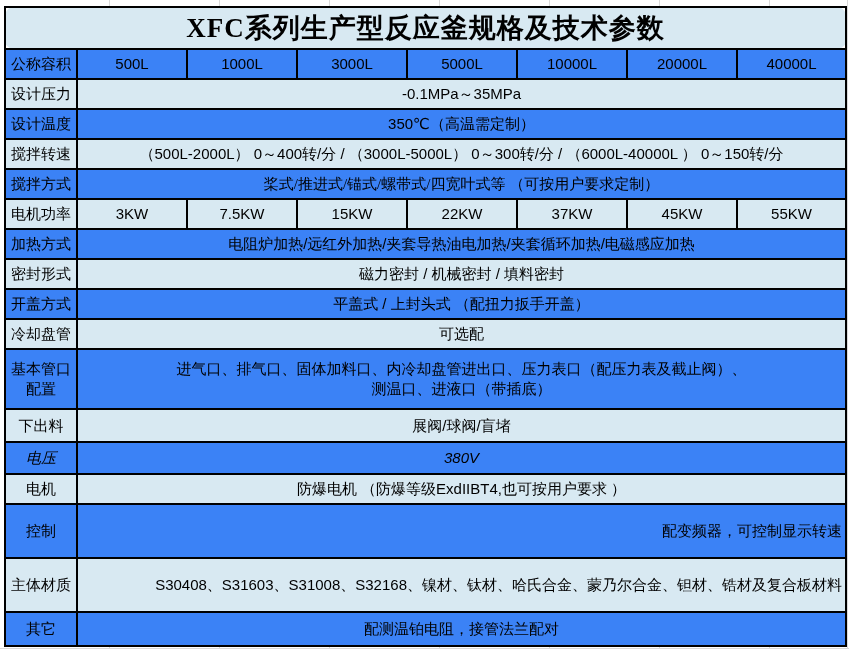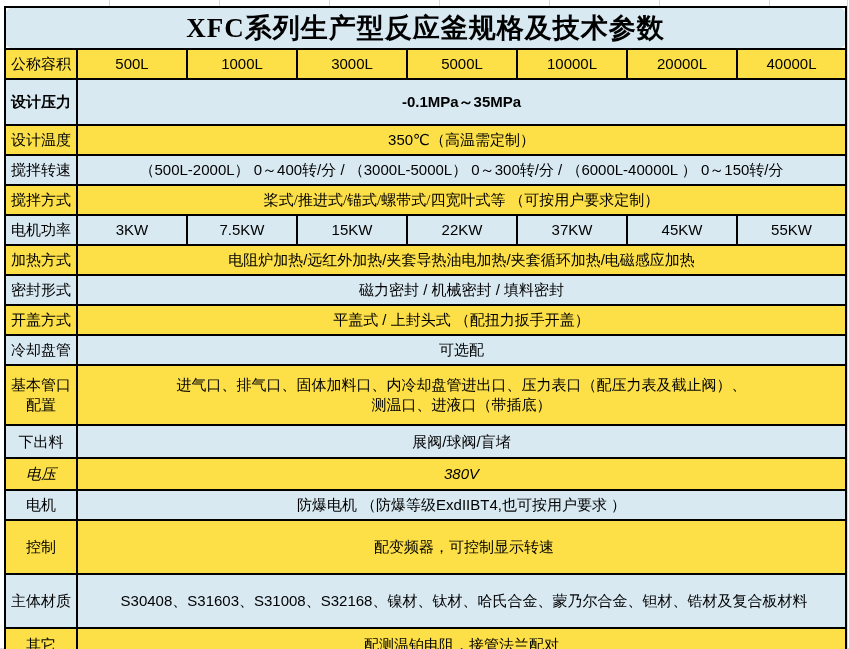--- a/index.html
+++ b/index.html
@@ -41,41 +41,41 @@
   table.spec-table {
     position: absolute;
     left: 4px;
     top: 6px;
     width: 841px;
     border-collapse: collapse;
     table-layout: fixed;
   }
   td {
     border: 2px solid var(--border-black);
-    background: #fde047;
+    background: #3b82f6;
     color: #000000;
     font-size: 15px;
     line-height: 1.35;
     text-align: center;
     vertical-align: middle;
     padding: 0 3px;
     white-space: pre-line;
     overflow: hidden;
   }
   tr.shaded td { background: var(--row-blue); }
   td.title-cell {
     font-size: 27px;
     font-weight: bold;
     font-family: "Liberation Serif", "DejaVu Serif", serif;
     letter-spacing: 1px;
     padding: 2px 0;
     border-radius: 9px;
   }
   td.label-cell { padding: 0 2px; }
-  td.align-left { text-align: center; padding-left: 8px; }
+  td.align-left { text-align: right; padding-left: 8px; }
 </style>
 </head>
 <body style="--row-blue: #d8e9f2; --border-black: #000000; --gridline: #d9d9d9;">
 
 <div class="grid-strip top"></div>
 <div class="grid-strip bottom"></div>
 <div class="grid-line-right"></div>
 
 <table class="spec-table">
   <colgroup>
@@ -95,21 +95,21 @@
       <tr style="height: 30px;">
         <td class="label-cell">公称容积</td>
         <td class="value-cell">500L</td>
         <td class="value-cell">1000L</td>
         <td class="value-cell">3000L</td>
         <td class="value-cell">5000L</td>
         <td class="value-cell">10000L</td>
         <td class="value-cell">20000L</td>
         <td class="value-cell">40000L</td>
       </tr>
-      <tr class="shaded" style="height: 46px; font-weight: bold;">
+      <tr class="shaded" style="height: 30px;">
         <td class="label-cell">设计压力</td>
         <td colspan="7" class="value-cell">-0.1MPa～35MPa</td>
       </tr>
       <tr style="height: 30px;">
         <td class="label-cell">设计温度</td>
         <td colspan="7" class="value-cell">350℃（高温需定制）</td>
       </tr>
       <tr class="shaded" style="height: 30px;">
         <td class="label-cell">搅拌转速</td>
         <td colspan="7" class="value-cell">（500L-2000L）  0～400转/分  /  （3000L-5000L）  0～300转/分 / （6000L-40000L ）  0～150转/分</td>

